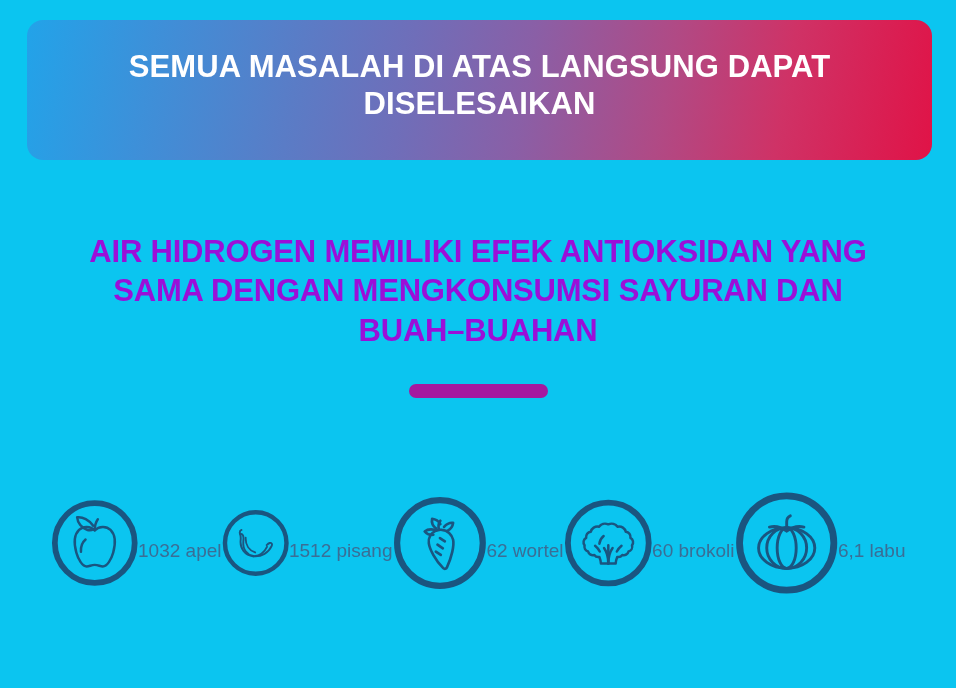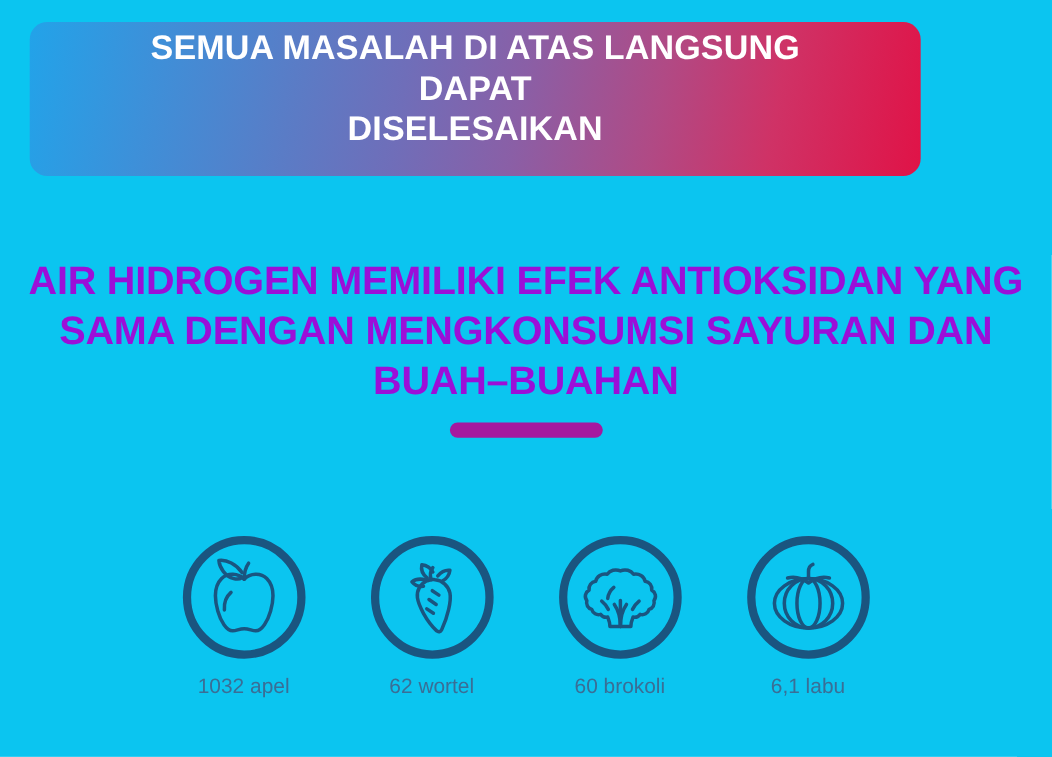--- a/index.html
+++ b/index.html
@@ -20,34 +20,35 @@
     height: 688px;
     background: #0bc5f0;
     overflow: hidden;
   }
 
   
   #banner {
     position: absolute;
     left: 27px;
     top: 20px;
-    width: 810px;
+    width: 905px;
     height: 140px;
     border-radius: 16px;
     background: linear-gradient(100deg,
         #22a3e9 0%,
         #3d90d9 14%,
         #5a7cc6 30%,
         #6f6eb9 42%,
         #8a5fa6 55%,
         #b04a85 70%,
         #cf3266 83%,
         #e01347 100%);
     box-sizing: border-box;
     display: flex;
+    align-items: center;
     justify-content: center;
     padding: 6px 58px 14px 58px;
   }
   #banner-title {
     margin: 0;
     color: #ffffff;
     font-family: "Liberation Sans Narrow", "Liberation Sans", sans-serif;
     font-size: 31px;
     font-weight: bold;
     line-height: 1.18;
@@ -61,21 +62,21 @@
   #headline {
     position: absolute;
     left: 0;
     top: 232px;
     width: 956px;
     margin: 0;
     padding: 0 22px;
     box-sizing: border-box;
     color: #9b0fd8;
     font-family: "Liberation Sans", sans-serif;
-    font-size: 36px;
+    font-size: 31px;
     font-weight: bold;
     line-height: 1.27;
     letter-spacing: -0.2px;
     text-align: center;
     text-transform: uppercase;
     white-space: pre-line;
   }
 
   
   #divider-wrap {
@@ -99,21 +100,20 @@
     left: 0;
     top: 486px;
     width: 956px;
     display: flex;
     justify-content: center;
     align-items: flex-start;
   }
   .icon-cell {
     width: 171px;
     display: flex;
-    flex-direction: column;
     align-items: center;
   }
   .icon-circle {
     width: 114px;
     height: 114px;
     display: block;
   }
   .icon-label {
     margin-top: 15px;
     color: #3a6e96;
@@ -151,20 +151,32 @@
         <g fill="none" stroke="#1a5580" stroke-width="3.2" stroke-linecap="round" stroke-linejoin="round">
           <path d="M57 40.5c-5.5-5.5-15-6-20.5-0.5-6 6-7 17 -3.5 29.5 2.5 9 8 18 13.5 18 3.5 0 6-2 10.5-2 4.5 0 7 2 10.5 2 5.5 0 11-9 13.5-18 3.5-12.5 2.5-23.5-3.5-29.5-5.5-5.5-15-5-20.5 0.5z"></path>
           <path d="M57 40.5c0-6 1.5-11 4-14.5"></path>
           <path d="M55 34.5c-5-7.5-14-12-21-11 0.5 7 6 14.5 13.5 16.5 3 0.8 5.5 0.5 7.5-1"></path>
           <path d="M45 52.5c-4 3.5-6.5 9.5-6 16"></path>
         </g>
       </svg>
       <div class="icon-label">1032 apel</div>
     </div>
 
+    <div class="icon-cell">
+      <svg class="icon-circle" viewBox="0 0 114 114">
+        <circle cx="57" cy="57" r="52" fill="none" stroke="#1a5580" stroke-width="7.5"></circle>
+        <g fill="none" stroke="#1a5580" stroke-width="3.2" stroke-linecap="round" stroke-linejoin="round">
+          <path d="M33 35c-2.5 1-3.5 3.5-2.5 6.5 1 3 1.5 6 1 10.5-1.5 14 7 26 21.5 27.5 14 1.5 26-6.5 31-17.5 1.5-3.5-0.5-6-3.5-5-2 0.7-3.5 2-5 3.5"></path>
+          <path d="M31 42c1.5-0.5 3.5 0 4.5 2 1.5 3 1 7 0.5 11-1 12.5 6 22 17 24"></path>
+          <path d="M53 79.5c10.5-1 19-7.5 23-16"></path>
+          <path d="M40 48c-0.5 12 6 21.5 16 25"></path>
+        </g>
+      </svg>
+      <div class="icon-label">1512 pisang</div>
+    </div>
 
     <div class="icon-cell">
       <svg class="icon-circle" viewBox="0 0 114 114">
         <circle cx="57" cy="57" r="52" fill="none" stroke="#1a5580" stroke-width="7.5"></circle>
         <g fill="none" stroke="#1a5580" stroke-width="3.2" stroke-linecap="round" stroke-linejoin="round">
           <path d="M52 42c-6 3-9.5 9-8.5 15.5 1 7 8 21 17.5 30 1.5 1.5 3.5 1 4.5-1 5.5-11.5 9-26.5 7.5-33.5-1.5-6.5-7-11.5-13.5-12-2.5-0.3-5 0.3-7 1z"></path>
           <path d="M56 41c-1.5-4-0.5-8 1.5-11"></path>
           <path d="M52.5 39.5c-4-3-6-7.5-5-12 4.5 0.5 8 3 10 6.5"></path>
           <path d="M50.5 41c-4.5-1-9-0.5-12 2 2.5 3 6.5 4.5 10.5 4"></path>
           <path d="M62 37.5c3-3.5 7-5.5 11-5-0.5 4-3 7.5-6.5 9.5"></path>

